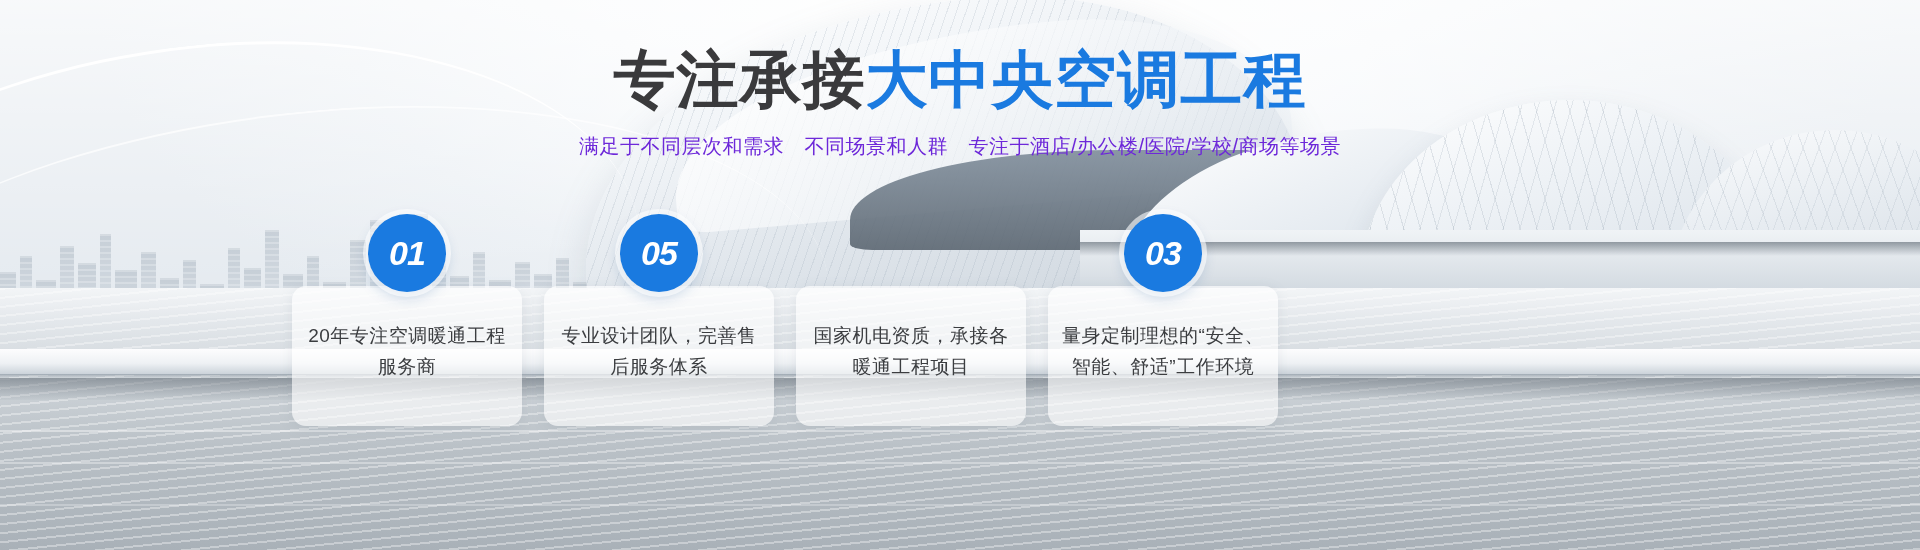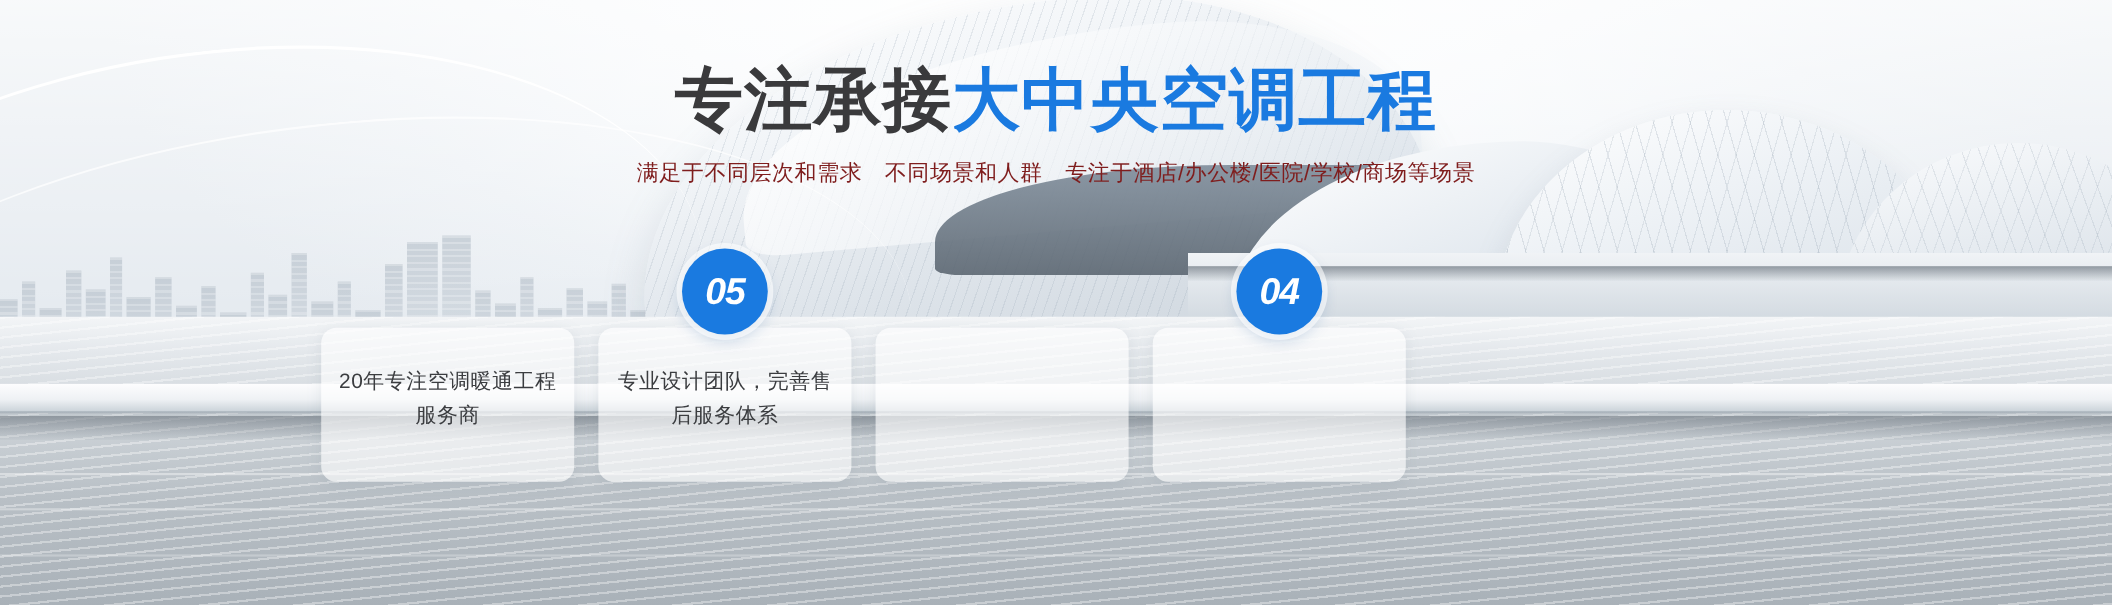--- a/index.html
+++ b/index.html
@@ -131,37 +131,37 @@
   .barrier-edge{
     position:absolute;left:0;bottom:172px;width:100%;height:4px;
     background:linear-gradient(180deg,rgba(120,132,144,.5),rgba(120,132,144,0));
   }
   .road-dark{
     position:absolute;left:0;bottom:150px;width:100%;height:22px;
     background:linear-gradient(180deg,rgba(90,100,110,.55),rgba(120,130,140,.05));
   }
 
   
-  .content{position:absolute;inset:0;margin-top:12px;}
+  .content{position:absolute;inset:0;}
 
   .title{
     position:absolute;top:44px;left:0;width:1920px;
     text-align:center;
     font-size:62px;line-height:72px;font-weight:bold;
     letter-spacing:1px;
     white-space:nowrap;
   }
   .title .t-dark{color:#3a3a3c;}
   .title .t-blue{color:#1a7ae0;}
 
   .subtitle{
     position:absolute;top:131px;left:0;width:1920px;
     text-align:center;
     font-size:20px;line-height:30px;
-    color:#7f1d1d;letter-spacing:.5px;white-space:nowrap;
+    color:#6d28d9;letter-spacing:.5px;white-space:nowrap;
   }
 
   
   .cards{
     position:absolute;left:292px;top:286px;
     width:992px;height:140px;
     display:flex;gap:22px;
   }
   .card{
     position:relative;width:230px;height:140px;
@@ -271,34 +271,39 @@
 
     <div class="title">
       <span class="t-dark">专注承接</span><span class="t-blue">大中央空调工程</span>
     </div>
 
     <div class="subtitle">满足于不同层次和需求　不同场景和人群　专注于酒店/办公楼/医院/学校/商场等场景</div>
 
     <div class="cards">
 
       <div class="card">
+        <div class="badge">
+          <span class="badge-num">01</span>
+        </div>
         <div class="card-text">20年专注空调暖通工程服务商</div>
       </div>
 
       <div class="card">
         <div class="badge">
           <span class="badge-num">05</span>
         </div>
         <div class="card-text">专业设计团队，完善售后服务体系</div>
       </div>
 
       <div class="card">
+        <div class="card-text">国家机电资质，承接各暖通工程项目</div>
       </div>
 
       <div class="card">
         <div class="badge">
-          <span class="badge-num">04</span>
+          <span class="badge-num">03</span>
         </div>
+        <div class="card-text">量身定制理想的“安全、智能、舒适”工作环境</div>
       </div>
 
     </div>
   </div>
 </div>
 
 </body></html>

